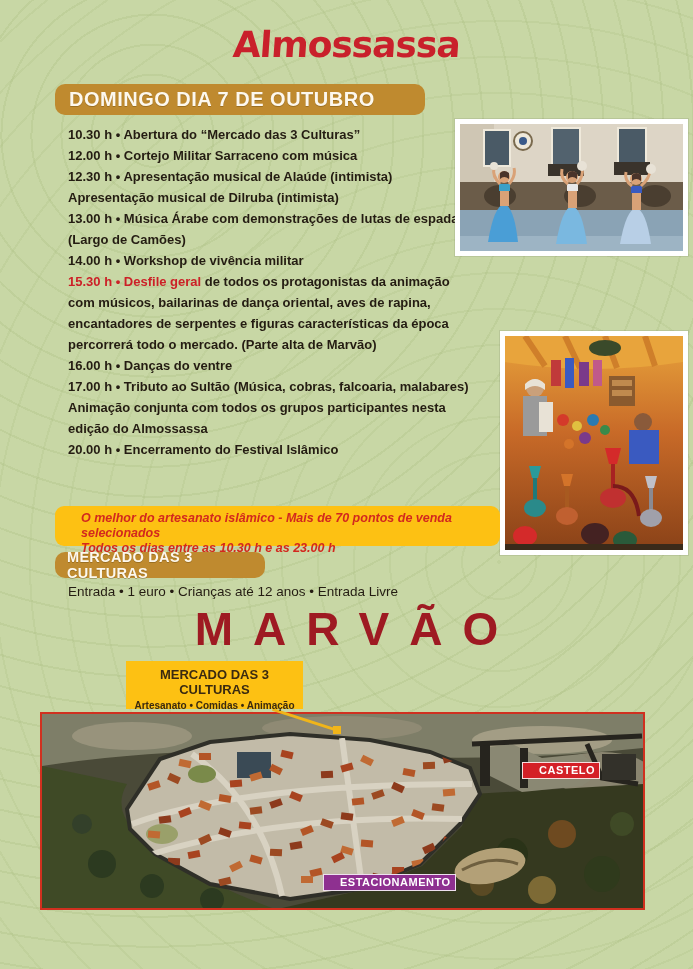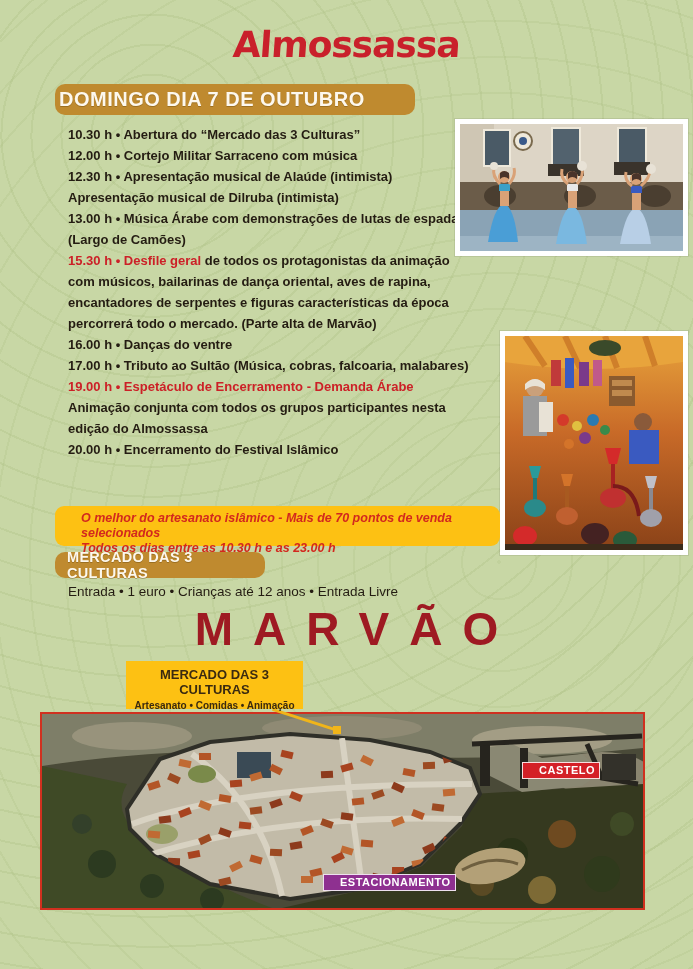--- a/index.html
+++ b/index.html
@@ -14,21 +14,21 @@
   .logo{
     position:absolute;top:24px;left:0;width:100%;text-align:center;
     font-family:"DejaVu Sans",sans-serif;font-weight:bold;font-size:36px;
     color:#c9202b;letter-spacing:-1px;transform:skewX(-4deg);
   }
   .gold-bar{
     position:absolute;background:#bf8a2f;border-radius:10px;
     color:#fdf8ee;font-weight:bold;display:flex;align-items:center;
     text-shadow:0 1px 0 rgba(90,60,10,.35);
   }
-  .bar-domingo{left:55px;top:84px;width:356px;height:31px;font-size:20px;padding-left:4px;letter-spacing:.5px;}
+  .bar-domingo{left:55px;top:84px;width:356px;height:31px;font-size:20px;padding-left:14px;letter-spacing:.5px;}
   .bar-mercado{left:55px;top:552px;width:198px;height:26px;font-size:14.5px;padding-left:12px;letter-spacing:.3px;}
   .schedule{position:absolute;left:68px;top:124px;width:402px;color:#241c12;}
   .sched-line{margin:0;font-size:13px;font-weight:bold;line-height:21px;}
   .sched-line .red{color:#cc2027;}
   .photo{position:absolute;background:#fff;border:5px solid #fff;box-sizing:border-box;box-shadow:0 0 0 1px rgba(0,0,0,.08);}
   .photo svg{display:block;}
   .ph-dancers{left:455px;top:119px;width:233px;height:137px;}
   .ph-market{left:500px;top:331px;width:188px;height:224px;}
   .promo{
     position:absolute;left:55px;top:506px;width:445px;height:40px;border-radius:9px;
@@ -70,24 +70,24 @@
   <div class="gold-bar bar-domingo">
     <span>DOMINGO DIA 7 DE OUTUBRO</span>
   </div>
 
   <div class="schedule">
       <p class="sched-line"><span>10.30 h • Abertura do “Mercado das 3 Culturas”</span></p>
       <p class="sched-line"><span>12.00 h • Cortejo Militar Sarraceno com música</span></p>
       <p class="sched-line"><span>12.30 h • Apresentação musical de Alaúde (intimista)</span></p>
       <p class="sched-line"><span>Apresentação musical de Dilruba (intimista)</span></p>
       <p class="sched-line"><span>13.00 h • Música Árabe com demonstrações de lutas de espada (Largo de Camões)</span></p>
+      <p class="sched-line"><span>14.00 h • Workshop de vivência militar</span></p>
       <p class="sched-line"><span class="red">15.30 h • Desfile geral</span><span> de todos os protagonistas da animação com músicos, bailarinas de dança oriental, aves de rapina, encantadores de serpentes e figuras características da época percorrerá todo o mercado. (Parte alta de Marvão)</span></p>
       <p class="sched-line"><span>16.00 h • Danças do ventre</span></p>
       <p class="sched-line"><span>17.00 h • Tributo ao Sultão (Música, cobras, falcoaria, malabares)</span></p>
-      <p class="sched-line"><span class="red">19.00 h • Espetáculo de Encerramento - Demanda Árabe</span></p>
       <p class="sched-line"><span>Animação conjunta com todos os grupos participantes nesta edição do Almossassa</span></p>
       <p class="sched-line"><span>20.00 h • Encerramento do Festival Islâmico</span></p>
     </div>
 
   <div class="photo ph-dancers">
     <svg width="223" height="127" viewBox="0 0 223 127">
       <rect x="0" y="0" width="223" height="127" fill="#ddd5c6"></rect>
       <rect x="0" y="0" width="34" height="127" fill="#cfc6b4"></rect>
       <rect x="24" y="6" width="26" height="36" fill="#4a5a66" stroke="#efe9db" stroke-width="2"></rect>
       <rect x="92" y="4" width="28" height="40" fill="#52626e" stroke="#efe9db" stroke-width="2"></rect>

